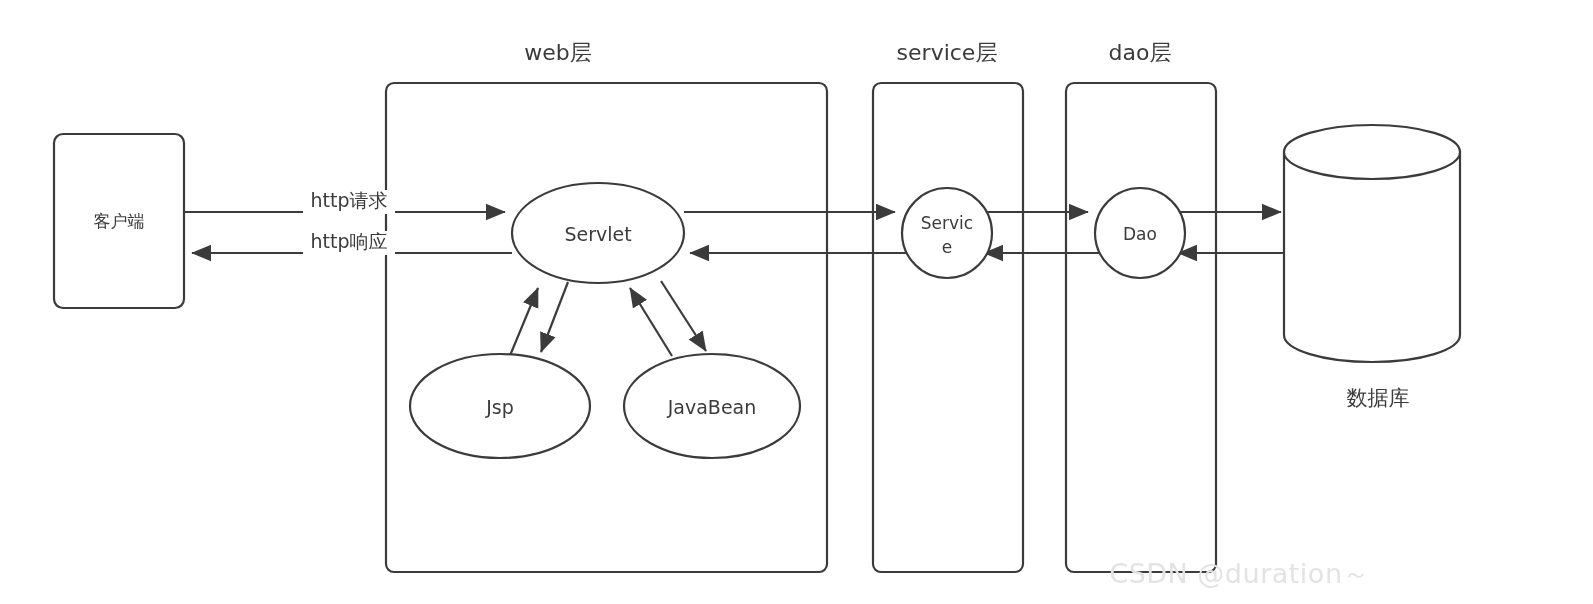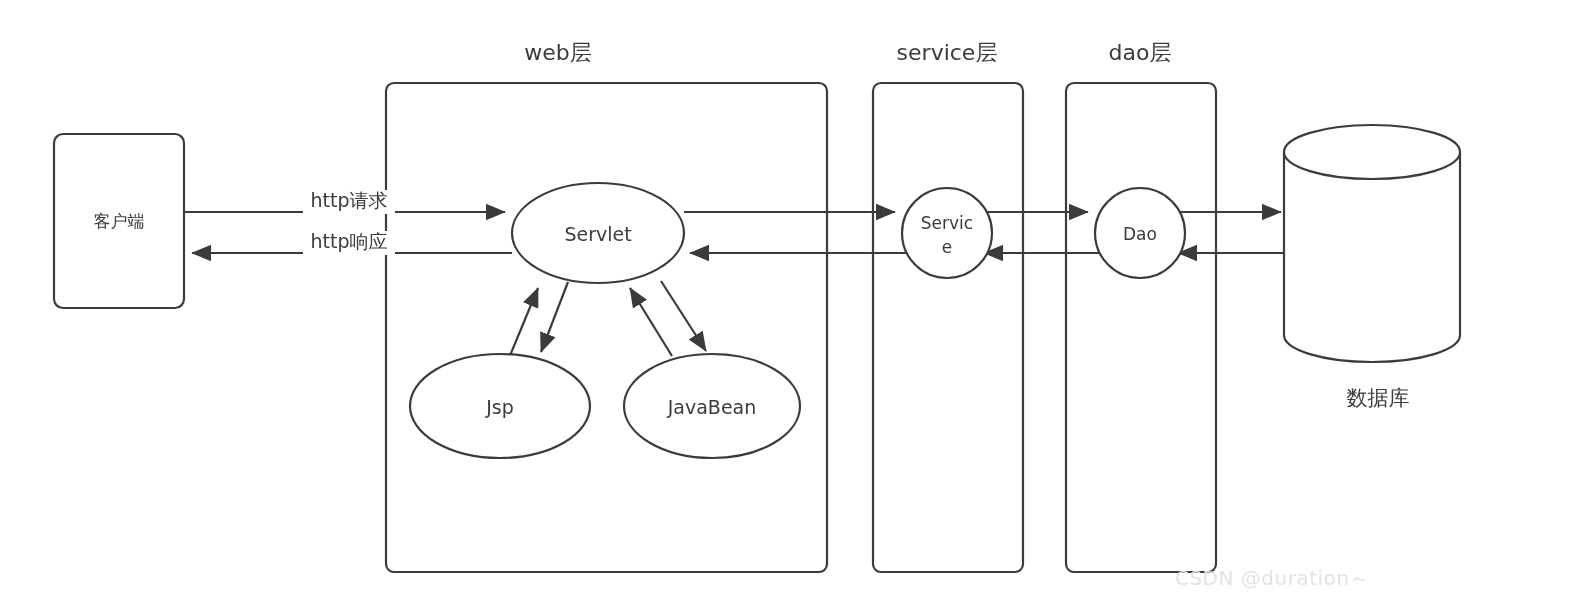--- a/index.html
+++ b/index.html
@@ -59,21 +59,21 @@
     font-family: "DejaVu Sans", "Liberation Sans", sans-serif;
     font-size: 21px;
     fill: #3b3b3b;
     text-anchor: middle;
   }
   .watermark {
     position: absolute;
     right: 22px;
     bottom: 12px;
     font-family: "DejaVu Sans", "Liberation Sans", sans-serif;
-    font-size: 20px;
+    font-size: 27px;
     color: #e3e3e5;
     letter-spacing: 0.5px;
     white-space: nowrap;
     user-select: none;
     margin-left: 24px;
   }
 </style>
 </head>
 <body>
 

